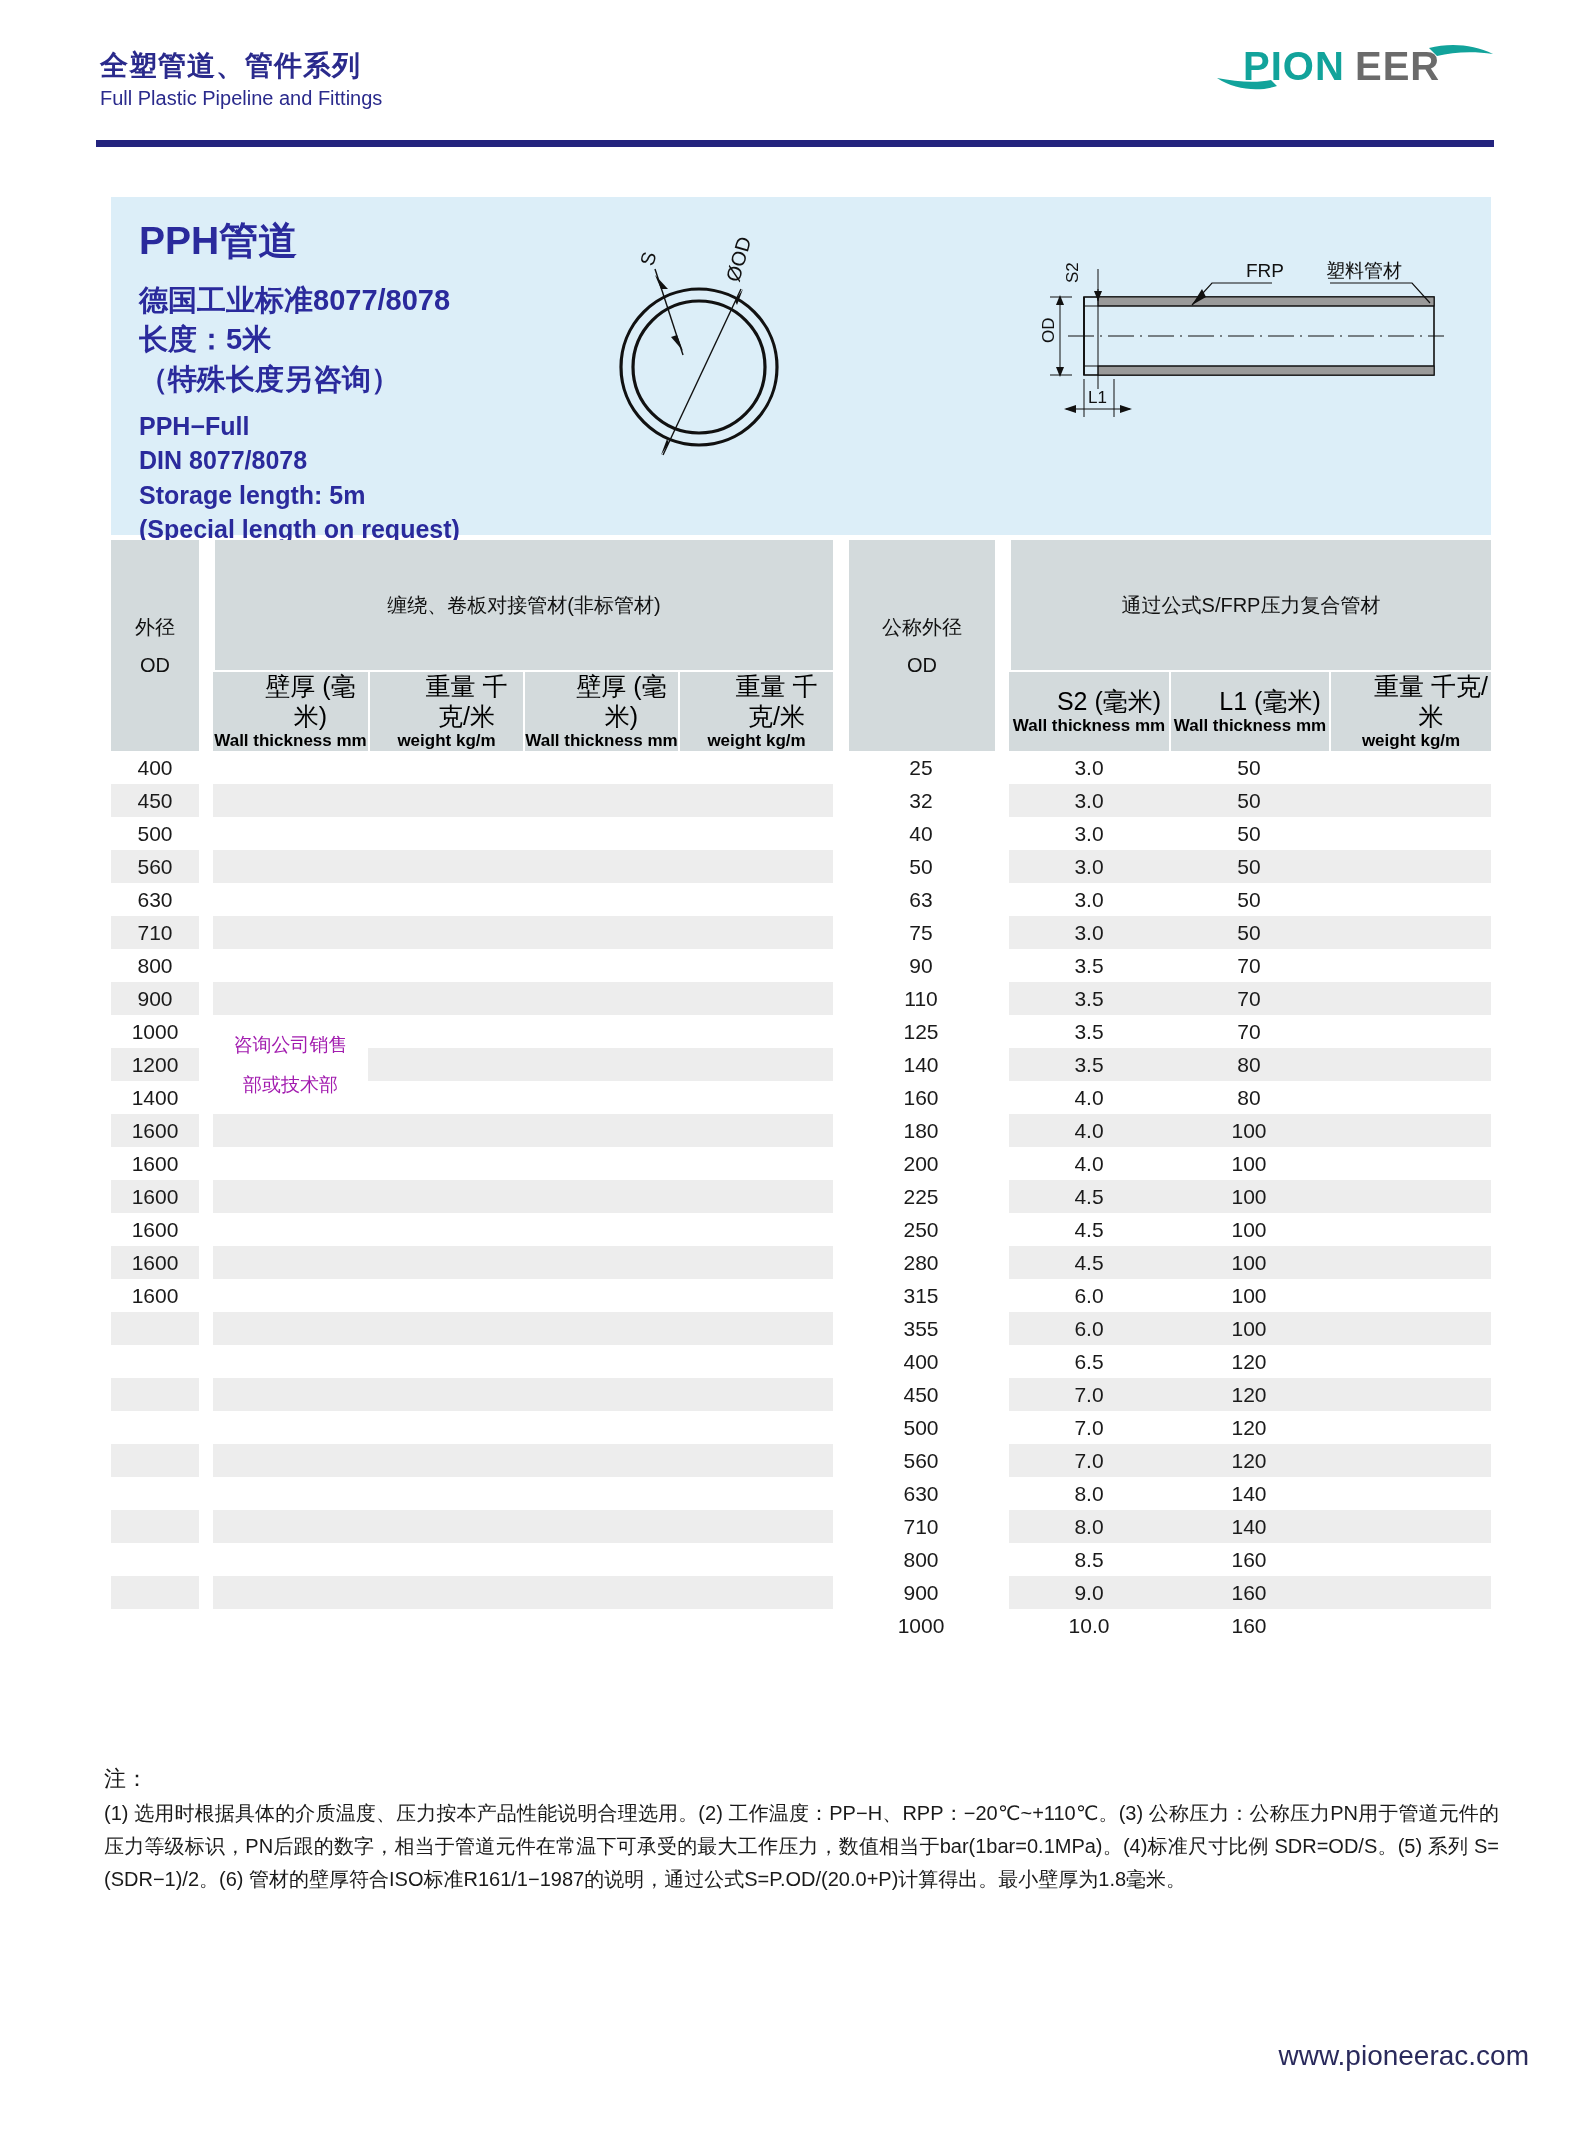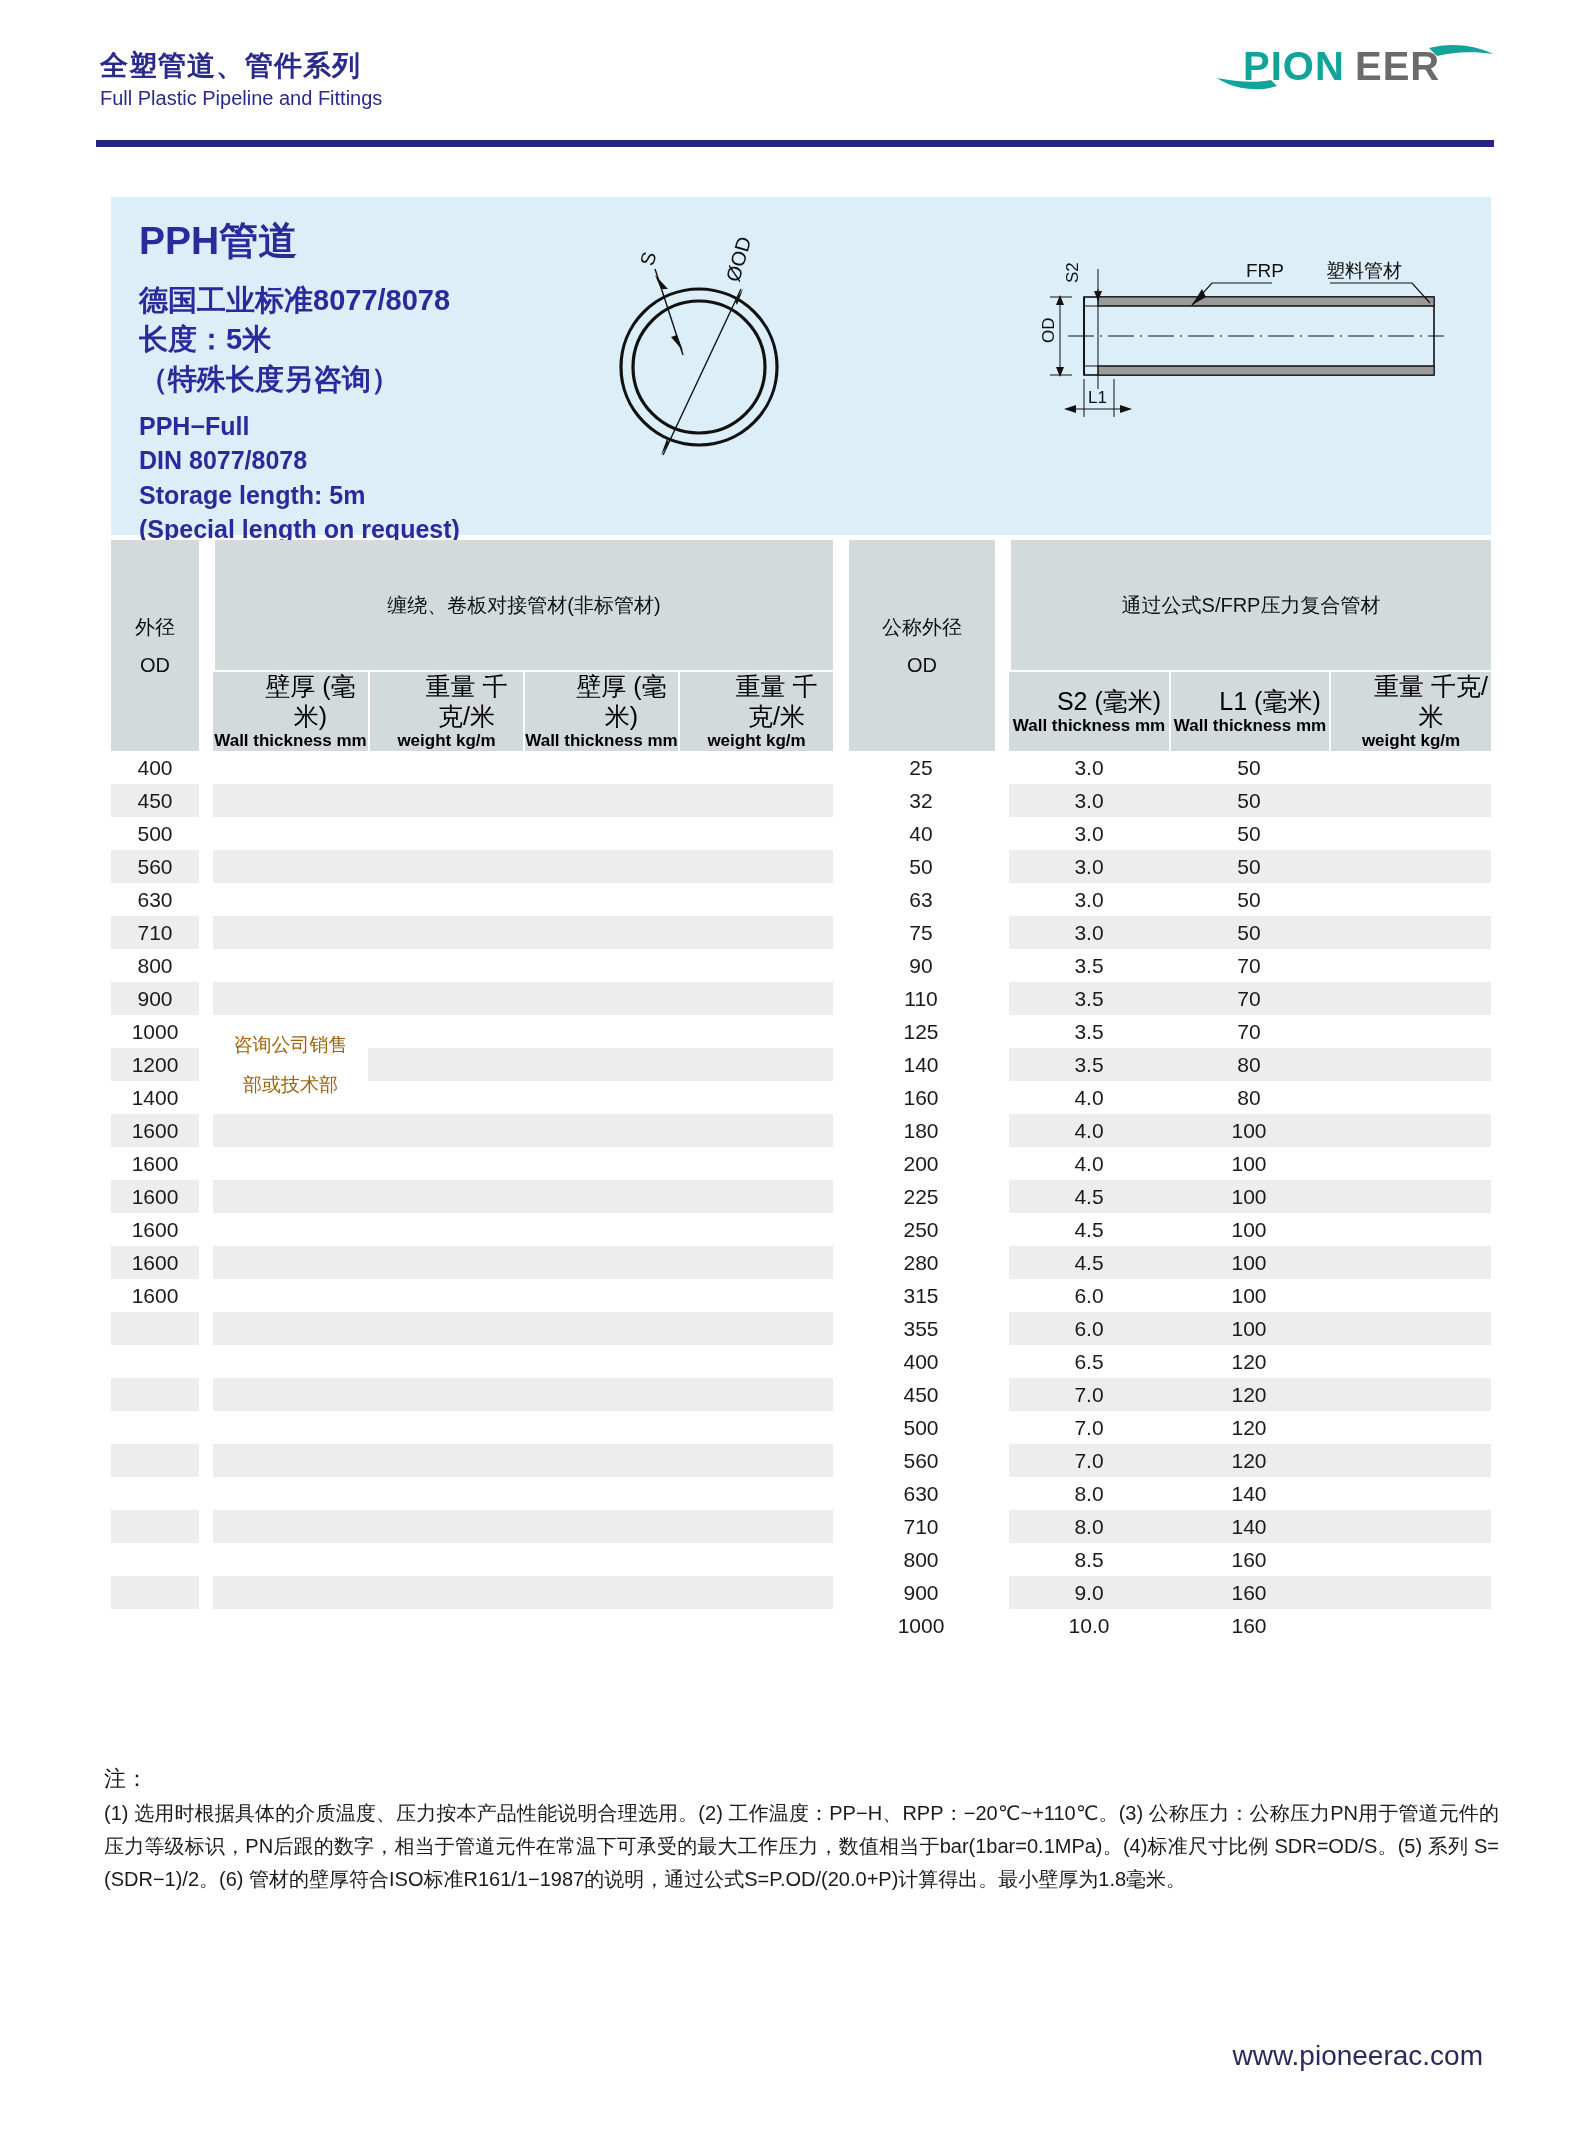--- a/index.html
+++ b/index.html
@@ -84,35 +84,35 @@
   .sub-cn { font-size: 25px; font-weight: 400; line-height: 1.18; padding-left: 40px; }
   .sub-en { font-size: 17px; line-height: 1.18; }
 
   
   td.dc {
     height: 33px; font-size: 21px; color: #1a1a1a;
   }
   tr.zebra td.dc.fill { background: #ededed; }
   td.gapcol { background: #ffffff !important; width: 14px; }
   td.merged {
-    font-size: 19px; color: #a16207; line-height: 2.1; background: #ffffff;
+    font-size: 19px; color: #a21caf; line-height: 2.1; background: #ffffff;
   }
 
   
   #notes {
     position: absolute; left: 104px; top: 1762px; width: 1395px;
     color: #1a1a1a;
   }
   .notes-title { font-size: 22px; line-height: 1.5; margin-bottom: 2px; }
   .notes-body { font-size: 20px; line-height: 1.66; text-align: justify; }
 
   
   #footer {
     position: absolute; left: 0; top: 2040px; width: 1587px;
-    text-align: right; padding-right: 104px;
+    text-align: right; padding-right: 58px;
   }
   .footer-url { font-size: 28px; color: #2a2a5c; }
 </style>
 </head>
 <body>
 
 <div id="header">
   <div class="hdr-titles">
     <div class="hdr-cn">全塑管道、管件系列</div>
     <div class="hdr-en">Full Plastic Pipeline and Fittings</div>

